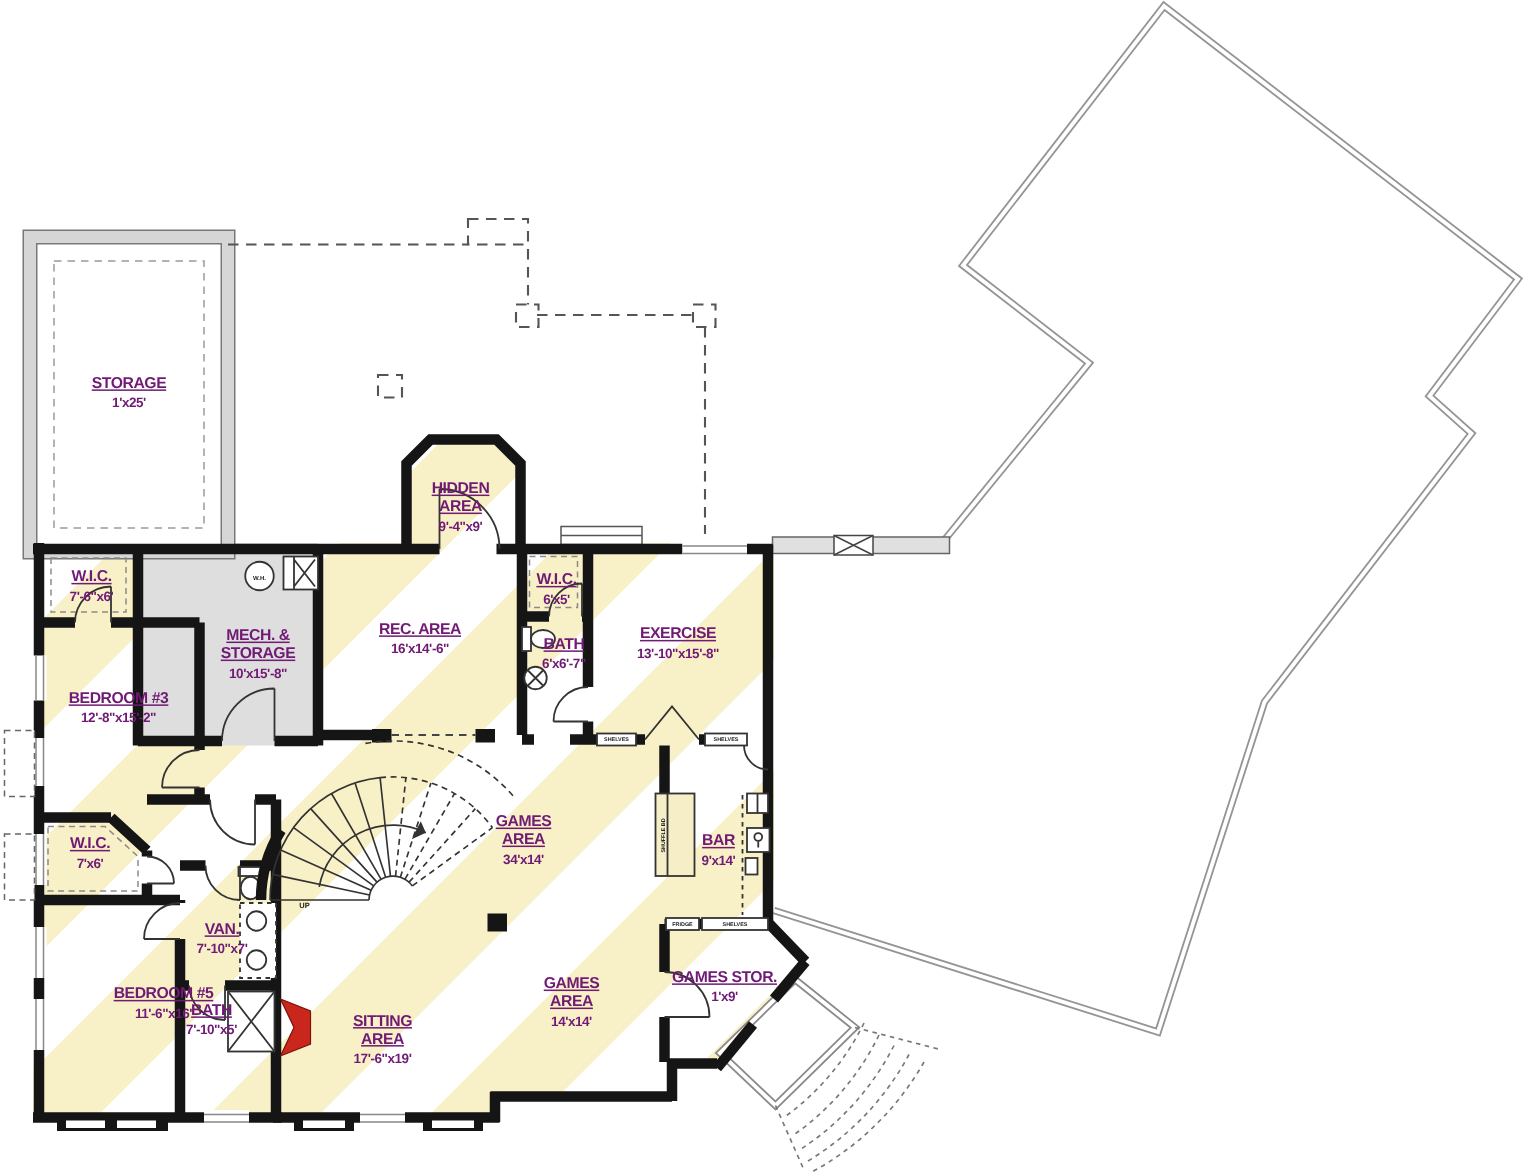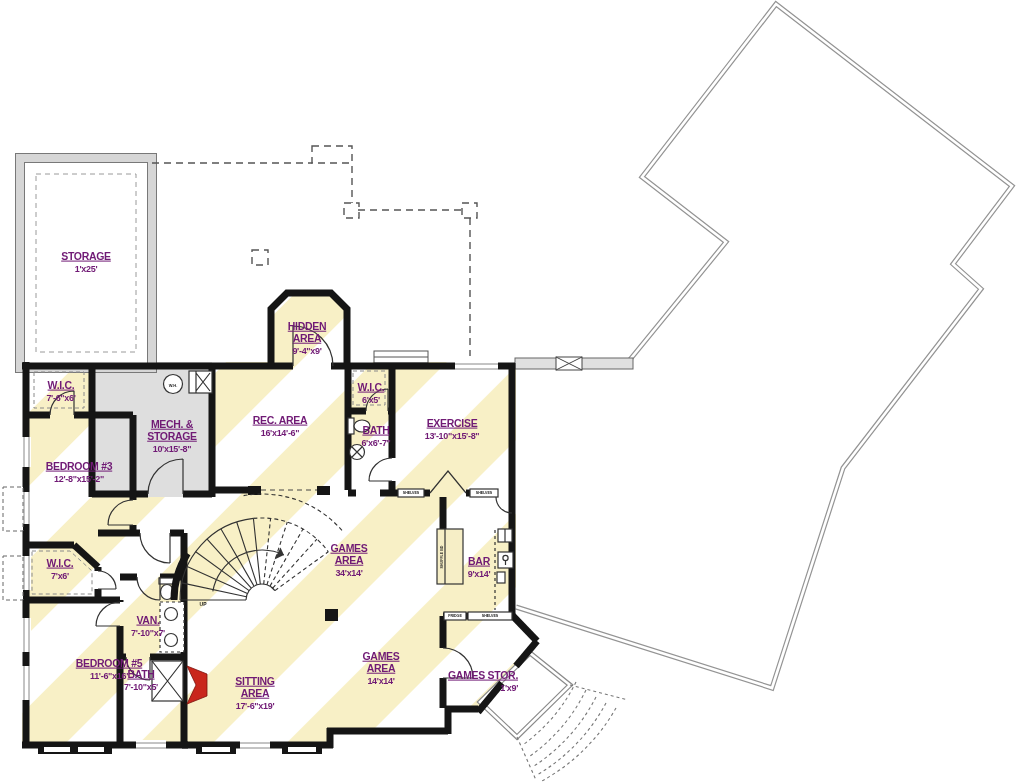--- a/index.html
+++ b/index.html
@@ -341,21 +341,21 @@
       <div class="room-label" style="left: 255px; top: 693px;">
         <span class="rname">SITTING
 AREA</span>
         <span class="rdims">17'-6"x19'</span>
       </div>
       <div class="room-label" style="left: 381px; top: 668px;">
         <span class="rname">GAMES
 AREA</span>
         <span class="rdims">14'x14'</span>
       </div>
-      <div class="room-label" style="left: 483px; top: 681px; text-align: right;">
+      <div class="room-label" style="left: 483px; top: 658px;">
         <span class="rname">GAMES STOR.</span>
         <span class="rdims">1'x9'</span>
       </div>
       <div class="tiny-note" style="left: 411px; top: 493px; font-size: 3.6px; transform: translate(-50%, -50%) rotate(0deg);">SHELVES</div>
       <div class="tiny-note" style="left: 484px; top: 493px; font-size: 3.6px; transform: translate(-50%, -50%) rotate(0deg);">SHELVES</div>
       <div class="tiny-note" style="left: 490px; top: 616px; font-size: 3.6px; transform: translate(-50%, -50%) rotate(0deg);">SHELVES</div>
       <div class="tiny-note" style="left: 455px; top: 616px; font-size: 3.6px; transform: translate(-50%, -50%) rotate(0deg);">FRIDGE</div>
       <div class="tiny-note" style="left: 173px; top: 385px; font-size: 4px; transform: translate(-50%, -50%) rotate(0deg);">W.H.</div>
       <div class="tiny-note" style="left: 203px; top: 604px; font-size: 5px; transform: translate(-50%, -50%) rotate(0deg);">UP</div>
       <div class="tiny-note" style="left: 442px; top: 557px; font-size: 3.6px; transform: translate(-50%, -50%) rotate(-90deg);">SHUFFLE BD</div>

